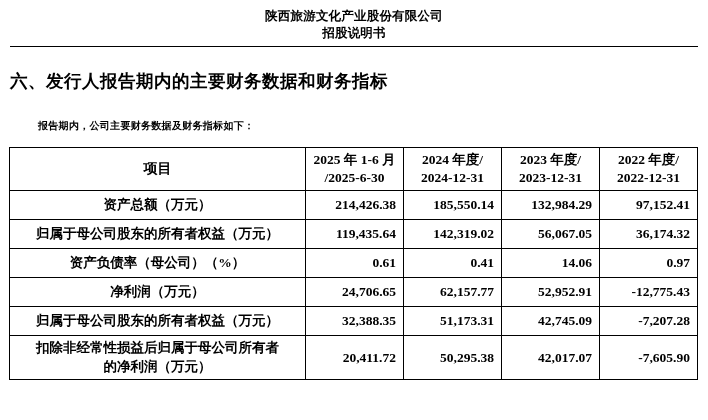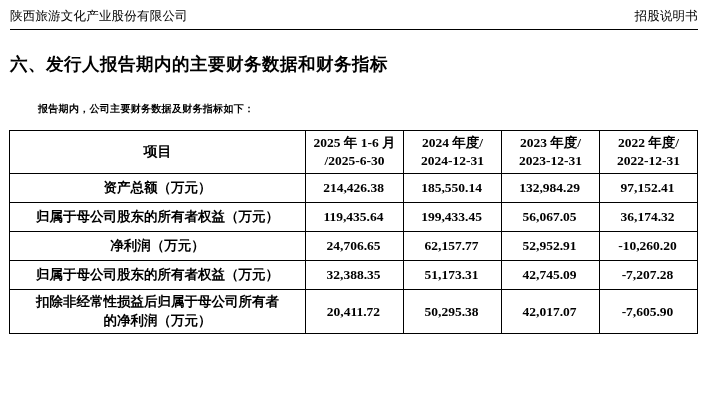--- a/index.html
+++ b/index.html
@@ -18,24 +18,25 @@
     position: relative;
     width: 708px;
     height: 420px;
     box-sizing: border-box;
     padding: 0 8px;
   }
   
   .run-header {
     display: flex;
     justify-content: space-between;
-    align-items: flex-start;
+    align-items: center;
     font-size: 12.5px;
-    font-weight: normal;
+    font-weight: bold;
     padding: 8px 2px 4px 2px;
+    flex-direction: column;
   }
   .run-header .left {
     letter-spacing: 0.2px;
   }
   .run-header .right {
     letter-spacing: 0.2px;
   }
   .header-rule {
     border-bottom: 1px solid #000;
     margin: 0 2px;
@@ -76,21 +77,21 @@
   }
   table.fin thead th.item-head {
     font-size: 14px;
   }
   table.fin tbody td.item {
     text-align: center;
     line-height: 1.35;
     font-size: 13.5px;
   }
   table.fin tbody td.num {
-    text-align: center;
+    text-align: right;
     font-size: 13.5px;
     padding-right: 7px;
   }
   table.fin tbody tr {
     height: 29px;
   }
   table.fin tbody tr.tall {
     height: 44px;
     margin-top: 36px;
   }
@@ -145,30 +146,37 @@
       <tr>
         <td class="item">资产总额（万元）</td>
         <td class="num">214,426.38</td>
         <td class="num">185,550.14</td>
         <td class="num">132,984.29</td>
         <td class="num">97,152.41</td>
       </tr>
       <tr>
         <td class="item">归属于母公司股东的所有者权益（万元）</td>
         <td class="num">119,435.64</td>
-        <td class="num">199,433.45</td>
+        <td class="num">142,319.02</td>
         <td class="num">56,067.05</td>
         <td class="num">36,174.32</td>
+      </tr>
+      <tr>
+        <td class="item">资产负债率（母公司）（%）</td>
+        <td class="num">0.61</td>
+        <td class="num">0.41</td>
+        <td class="num">14.06</td>
+        <td class="num">0.97</td>
       </tr>
       <tr>
         <td class="item">净利润（万元）</td>
         <td class="num">24,706.65</td>
         <td class="num">62,157.77</td>
         <td class="num">52,952.91</td>
-        <td class="num">-10,260.20</td>
+        <td class="num">-12,775.43</td>
       </tr>
       <tr>
         <td class="item">归属于母公司股东的所有者权益（万元）</td>
         <td class="num">32,388.35</td>
         <td class="num">51,173.31</td>
         <td class="num">42,745.09</td>
         <td class="num">-7,207.28</td>
       </tr>
       <tr class="tall">
         <td class="item">

